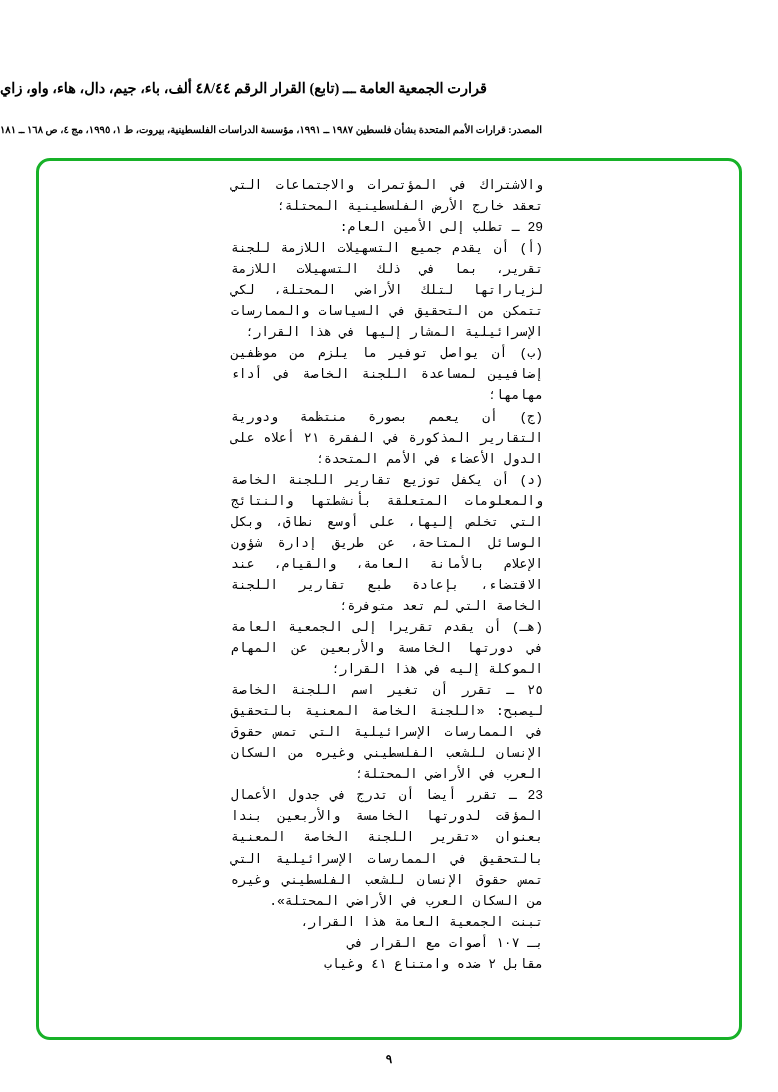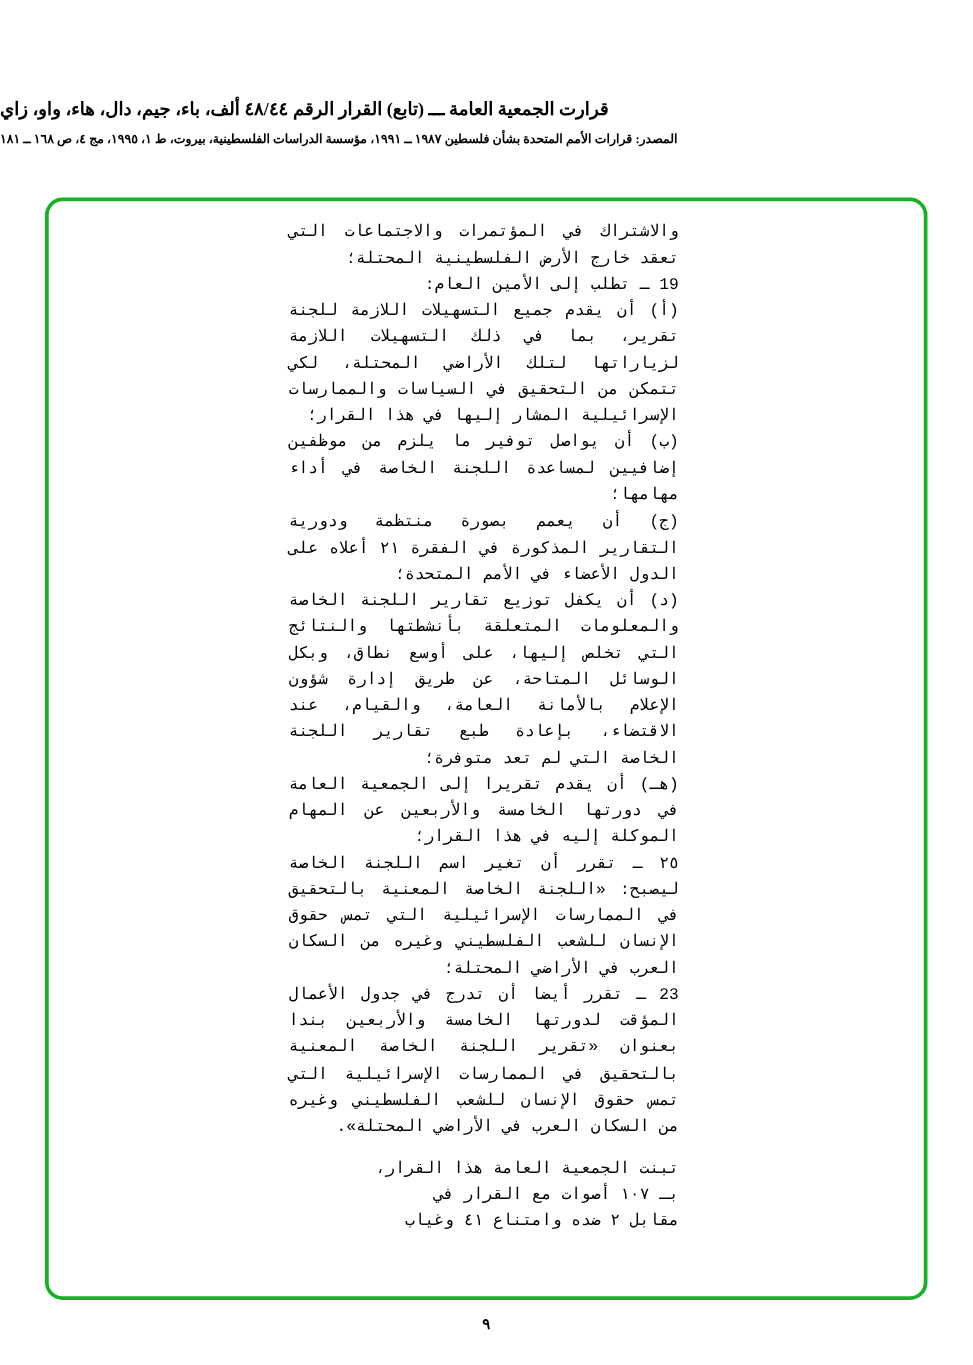--- a/index.html
+++ b/index.html
@@ -28,21 +28,21 @@
   .header-title {
     font-size: 14.5px;
     font-weight: bold;
     letter-spacing: 0px;
     line-height: 1.4;
     direction: rtl;
   }
   .header-source {
     font-size: 10px;
     font-weight: bold;
-    margin-top: 7px;
+    margin-top: 25px;
     direction: rtl;
     line-height: 1.4;
   }
   .frame {
     position: absolute;
     left: 36px;
     top: 158px;
     width: 706px;
     height: 882px;
     border: 3px solid #17b128;
@@ -63,21 +63,21 @@
     font-family: Liberation Mono, monospace;
   }
   .body-text p {
     margin: 0;
     text-indent: 0;
   }
   .para-indent {
     text-indent: 0;
   }
   .closing {
-    margin-top: 12px;
+    margin-top: 0;
     text-align: right;
     direction: rtl;
   }
   .closing p {
     margin: 0;
     line-height: 1.62;
   }
   .footer {
     position: absolute;
     left: 0;
@@ -95,21 +95,21 @@
 <div class="page">
 
   <div class="header">
     <div class="header-title">قرارت الجمعية العامة ـــ (تابع) القرار الرقم ٤٨/٤٤ ألف، باء، جيم، دال، هاء، واو، زاي</div>
     <div class="header-source">المصدر: قرارات الأمم المتحدة بشأن فلسطين ١٩٨٧ ــ ١٩٩١، مؤسسة الدراسات الفلسطينية، بيروت، ط ١، ١٩٩٥، مج ٤، ص ١٦٨ ــ ١٨١</div>
   </div>
 
   <div class="frame">
     <div class="body-text">
       <p class="para-indent">والاشتراك في المؤتمرات والاجتماعات التي تعقد خارج الأرض الفلسطينية المحتلة؛</p>
-      <p class="para-indent">19 ـ تطلب إلى الأمين العام:</p>
+      <p class="para-indent">29 ـ تطلب إلى الأمين العام:</p>
       <p class="para-indent">(أ) أن يقدم جميع التسهيلات اللازمة للجنة تقرير، بما في ذلك التسهيلات اللازمة لزياراتها لتلك الأراضي المحتلة، لكي تتمكن من التحقيق في السياسات والممارسات الإسرائيلية المشار إليها في هذا القرار؛</p>
       <p class="para-indent">(ب) أن يواصل توفير ما يلزم من موظفين إضافيين لمساعدة اللجنة الخاصة في أداء مهامها؛</p>
       <p class="para-indent">(ج) أن يعمم بصورة منتظمة ودورية التقارير المذكورة في الفقرة ٢١ أعلاه على الدول الأعضاء في الأمم المتحدة؛</p>
       <p class="para-indent">(د) أن يكفل توزيع تقارير اللجنة الخاصة والمعلومات المتعلقة بأنشطتها والنتائج التي تخلص إليها، على أوسع نطاق، وبكل الوسائل المتاحة، عن طريق إدارة شؤون الإعلام بالأمانة العامة، والقيام، عند الاقتضاء، بإعادة طبع تقارير اللجنة الخاصة التي لم تعد متوفرة؛</p>
       <p class="para-indent">(هـ) أن يقدم تقريرا إلى الجمعية العامة في دورتها الخامسة والأربعين عن المهام الموكلة إليه في هذا القرار؛</p>
       <p class="para-indent">٢٥ ـ تقرر أن تغير اسم اللجنة الخاصة ليصبح: «اللجنة الخاصة المعنية بالتحقيق في الممارسات الإسرائيلية التي تمس حقوق الإنسان للشعب الفلسطيني وغيره من السكان العرب في الأراضي المحتلة؛</p>
       <p class="para-indent">23 ـ تقرر أيضا أن تدرج في جدول الأعمال المؤقت لدورتها الخامسة والأربعين بندا بعنوان «تقرير اللجنة الخاصة المعنية بالتحقيق في الممارسات الإسرائيلية التي تمس حقوق الإنسان للشعب الفلسطيني وغيره من السكان العرب في الأراضي المحتلة».</p>
 
       <div class="closing">
         <p>تبنت الجمعية العامة هذا القرار،</p>

